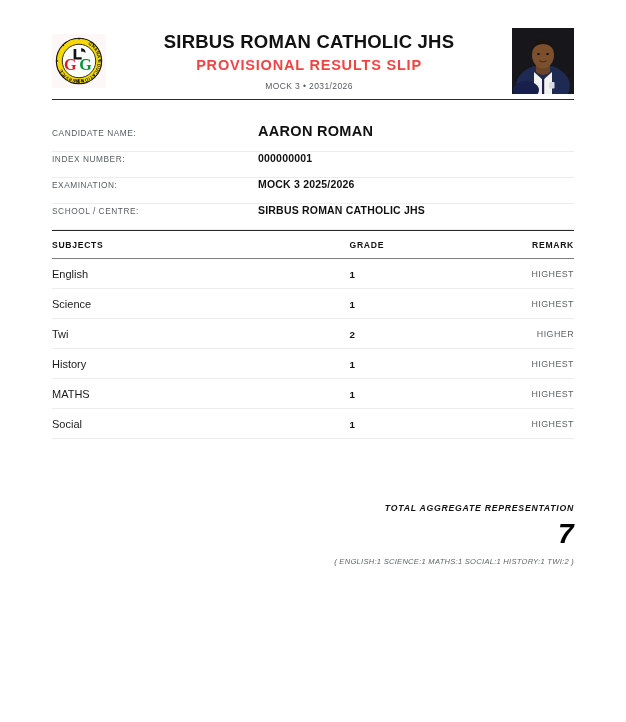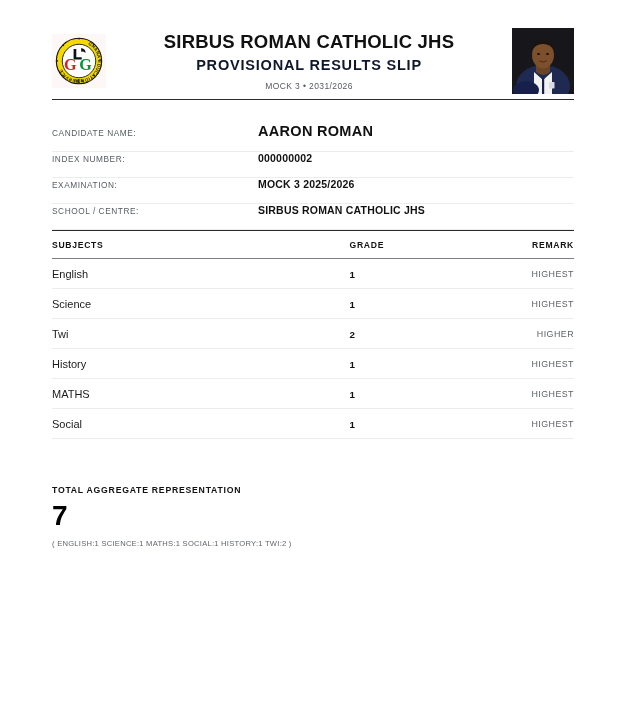--- a/index.html
+++ b/index.html
@@ -52,21 +52,21 @@
     font-weight: bold;
     letter-spacing: 0.2px;
     color: #111111;
     line-height: 1.25;
   }
 
   .slip-title {
     font-size: 14.5px;
     font-weight: bold;
     letter-spacing: 0.8px;
-    color: #0f172a;
+    color: #ef4444;
     line-height: 1.5;
     margin-top: 2px;
   }
 
   .exam-line {
     font-size: 8.5px;
     color: #555a61;
     letter-spacing: 0.4px;
     margin-top: 4px;
   }
@@ -159,22 +159,23 @@
 
   .subjects tbody .col-remark {
     font-size: 8.9px;
     letter-spacing: 0.45px;
     color: #5d6268;
     text-transform: uppercase;
   }
 
   
   .aggregate {
-    text-align: left;
-    margin-top: 46px;
+    text-align: right;
+    margin-top: 64px;
+    font-style: italic;
   }
 
   .aggregate-label {
     font-size: 8.7px;
     font-weight: bold;
     letter-spacing: 0.75px;
     color: #111111;
     text-transform: uppercase;
   }
 
@@ -256,21 +257,21 @@
 
   <div class="info">
 
     <div class="info-row name">
       <div class="info-label">CANDIDATE NAME:</div>
       <div class="info-value">AARON ROMAN</div>
     </div>
 
     <div class="info-row">
       <div class="info-label">INDEX NUMBER:</div>
-      <div class="info-value">000000002</div>
+      <div class="info-value">000000001</div>
     </div>
 
     <div class="info-row">
       <div class="info-label">EXAMINATION:</div>
       <div class="info-value">MOCK 3 2025/2026</div>
     </div>
 
     <div class="info-row">
       <div class="info-label">SCHOOL / CENTRE:</div>
       <div class="info-value">SIRBUS ROMAN CATHOLIC JHS</div>

